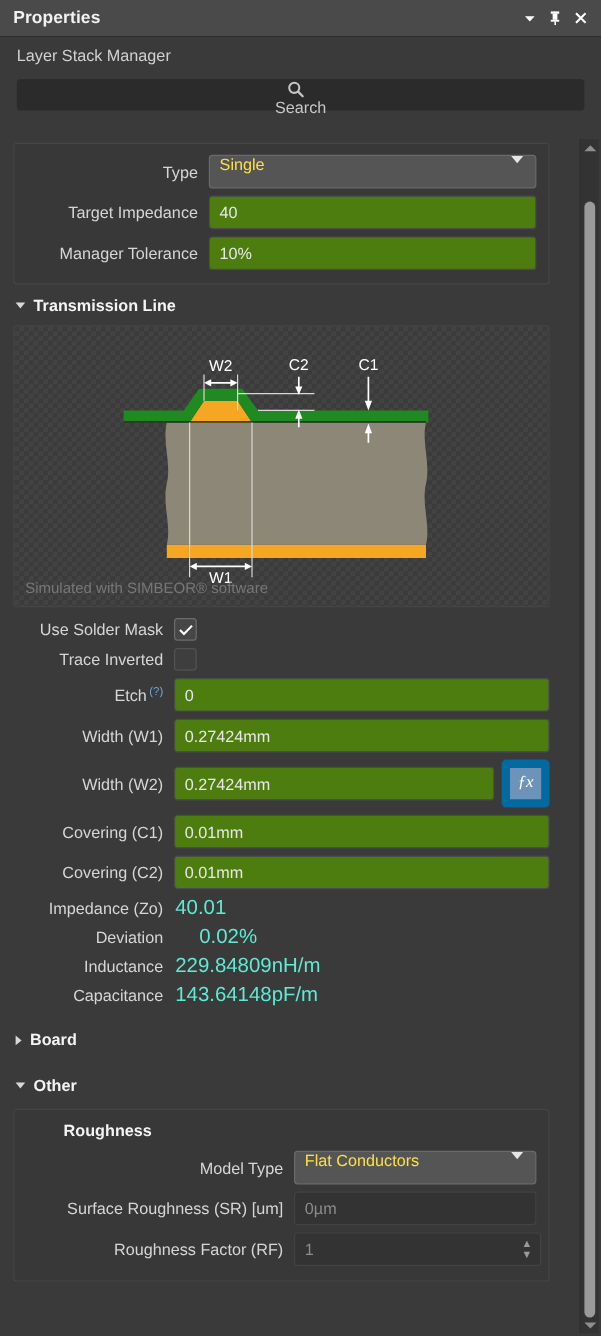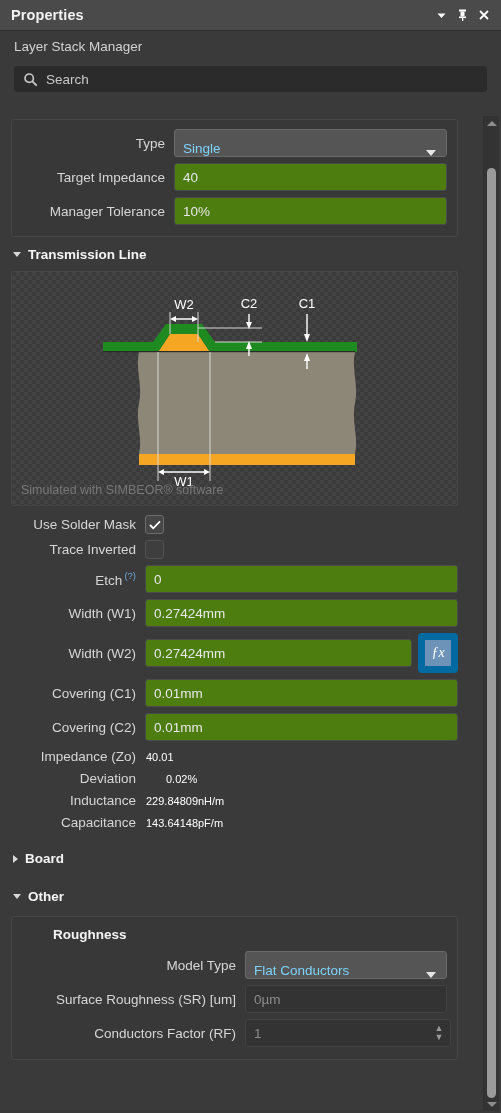--- a/index.html
+++ b/index.html
@@ -30,21 +30,21 @@
   .subheader{
     height:26px;display:flex;align-items:center;
     padding:4px 0 0 14px;box-sizing:border-box;
     font-size:13.5px;color:#d2d2d2;
   }
 
   
   .search-wrap{padding:9px 14px 0 14px;}
   .search-box{
     height:26px;background:#2b2b2b;border:1px solid #2b2b2b;border-radius:3px;
-    display:flex;align-items:center;padding:0 8px;box-sizing:border-box;
+    display:flex;align-items:center;padding:0 8px;box-sizing:border-box;flex-direction:column;
   }
   .search-box .sicon{width:15px;height:15px;margin-right:8px;flex:0 0 auto;}
   .search-ph{font-size:13.5px;color:#c8c8c8;}
 
   
   .scroll-area{
     position:absolute;left:0;top:116px;width:501px;height:997px;overflow:hidden;
   }
   .content{position:absolute;left:0;top:0;width:480px;}
 
@@ -68,29 +68,29 @@
   .ctrl{flex:1 1 auto;min-width:0;}
 
   .tbox{
     height:28px;background:#4d7c0f;border:1px solid #4b4b4b;border-radius:3px;
     display:flex;align-items:center;padding:0 8px;box-sizing:border-box;
     font-size:13.5px;color:#e8e8e8;
   }
   .tbox.ph{color:#8c8c8c;background:#333333;border-color:#424242;}
   .combo{
     height:28px;background:#555555;border:1px solid #6a6a6a;border-radius:3px;
-    display:flex;align-items:flex-end;padding:0 8px;box-sizing:border-box;
-    font-size:13.5px;color:#7dd3fc;
+    display:flex;align-items:flex-start;padding:0 8px;box-sizing:border-box;
+    font-size:13.5px;color:#fde047;
   }
   .combo .ctext{flex:1;}
   .combo .carrow{
     width:0;height:0;border-left:5.5px solid transparent;border-right:5.5px solid transparent;
     border-top:6px solid #e6e6e6;margin-right:2px;
   }
-  .ro{font-size:11px;color:#ffffff;padding-left:1px;}
+  .ro{font-size:17px;color:#5eead4;padding-left:1px;}
 
   .chk{
     width:19px;height:19px;border:1px solid #6c6c6c;border-radius:3px;background:#464646;
     display:flex;align-items:center;justify-content:center;box-sizing:border-box;
   }
   .chk.off{background:#3e3e3e;border-color:#525252;}
   .sup{color:#6fa8dc;font-size:9.5px;vertical-align:super;margin-left:2px;}
 
   .fxbtn{
     width:26px;height:26px;margin-left:6px;flex:0 0 auto;
@@ -400,21 +400,21 @@
         <div class="row">
           <div class="lbl w3">Surface Roughness (SR) [um]</div>
           <div class="ctrl">
             <div class="tbox ph">
               <span>0µm</span>
             </div>
           </div>
         </div>
 
         <div class="row">
-          <div class="lbl w3">Conductors Factor (RF)</div>
+          <div class="lbl w3">Roughness Factor (RF)</div>
           <div class="ctrl">
             <div class="tbox ph">
               <span>1</span>
             </div>
           </div>
           <div class="spin">
             <span>▲</span>
             <span>▼</span>
           </div>
         </div>

